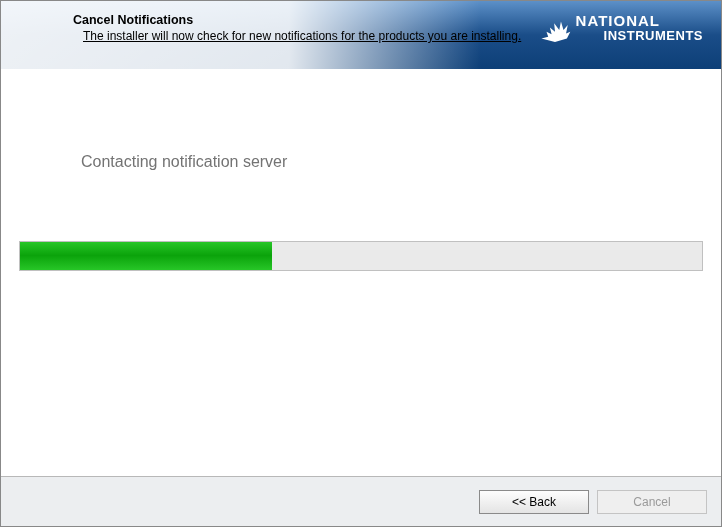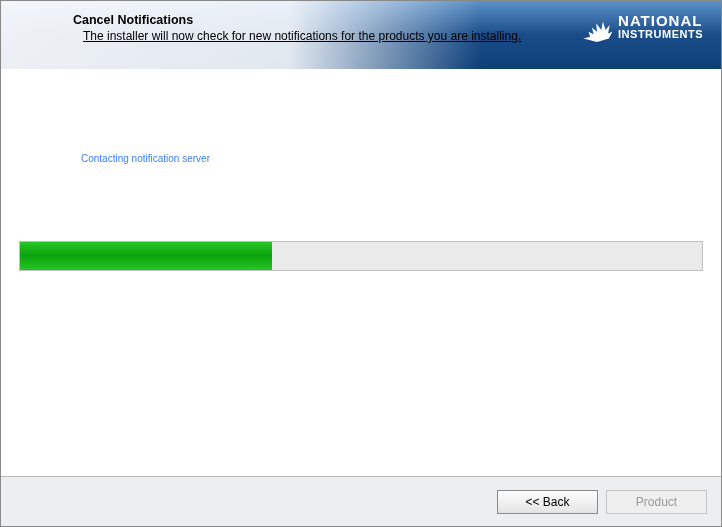--- a/index.html
+++ b/index.html
@@ -64,35 +64,36 @@
       height: 34px;
     }
     .logo-text {
       font-family: Arial, sans-serif;
       font-weight: bold;
       font-size: 15px;
       letter-spacing: 1px;
       line-height: 1.05;
     }
     .logo-text .sub {
-      font-size: 11px;
+      font-size: 13px;
       letter-spacing: 0.5px;
+      margin-left: 28px;
     }
     .content {
       flex: 1;
       padding: 0;
       background: #fff;
       position: relative;
     }
     .status-text {
       position: absolute;
       top: 84px;
       left: 80px;
-      font-size: 10px;
-      color: #3b82f6;
+      font-size: 16px;
+      color: #737373;
     }
     .progress-container {
       position: absolute;
       top: 172px;
       left: 18px;
       right: 18px;
       height: 30px;
       border: 1px solid #c0c0c0;
       background: #eaeaea;
     }
@@ -105,21 +106,21 @@
       height: 50px;
       background: #eceef0;
       border-top: 1px solid #b8b8b8;
       display: flex;
       justify-content: flex-end;
       align-items: center;
       padding: 0 14px;
       gap: 8px;
     }
     .btn {
-      width: 101px;
+      width: 110px;
       height: 24px;
       font-family: Tahoma, Arial, sans-serif;
       font-size: 12px;
       background: linear-gradient(to bottom, #fdfdfd, #e4e4e4);
       border: 1px solid #8a8a8a;
       cursor: pointer;
       color: #000;
     }
     .btn:disabled {
       color: #9a9a9a;
@@ -150,14 +151,14 @@
 
 <div class="content">
   <div class="status-text">Contacting notification server</div>
   <div class="progress-container">
     <div class="progress-fill" style="width: 37%;"></div>
   </div>
 </div>
 
 <div class="button-bar">
   <button class="btn">&lt;&lt; Back</button>
-  <button class="btn" disabled="">Product</button>
+  <button class="btn" disabled="">Cancel</button>
 </div>
 
 </body></html>

